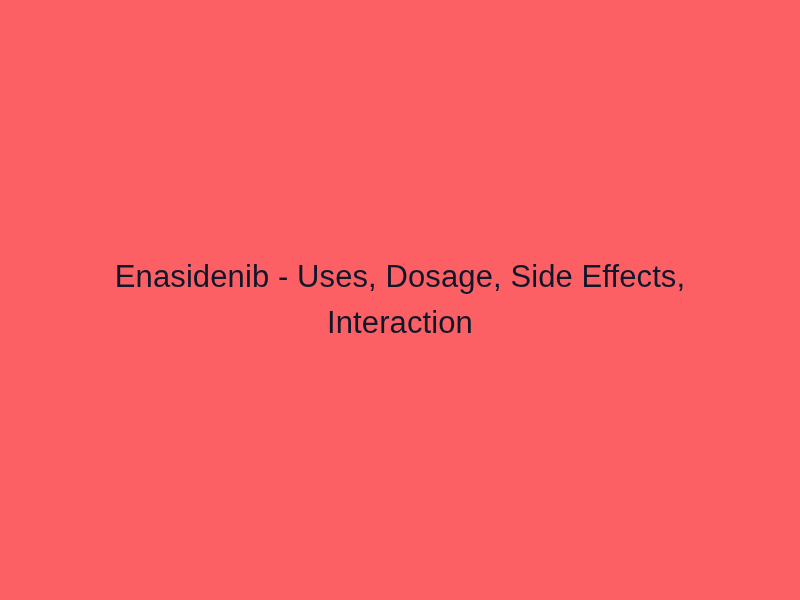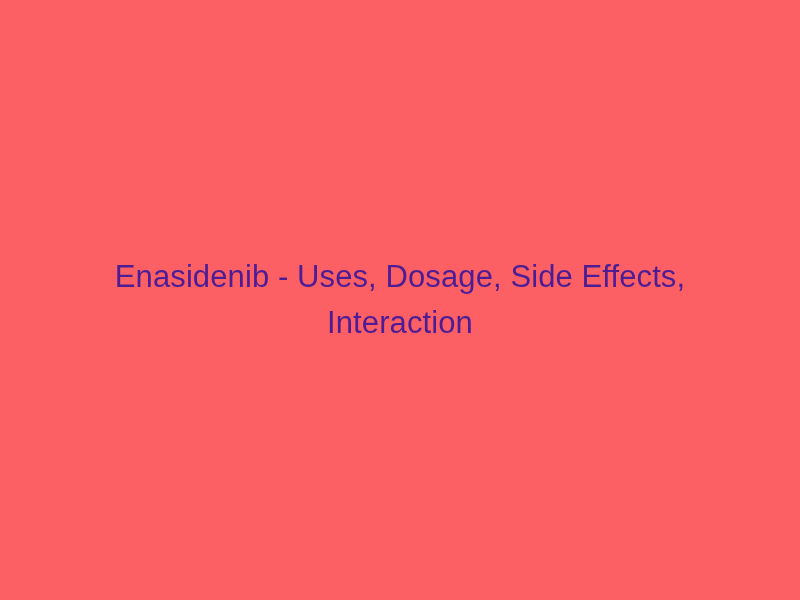--- a/index.html
+++ b/index.html
@@ -33,21 +33,21 @@
     text-align: center;
   }
 
   .card-title {
     margin: 0;
     font-family: "Liberation Sans", sans-serif;
     font-size: 31px;
     font-weight: 400;
     line-height: 46px;
     letter-spacing: 0.1px;
-    color: #4c1d95;
+    color: #0f172a;
     text-align: center;
     white-space: normal;
     word-wrap: break-word;
   }
 </style>
 </head>
 <body>
 
 <div class="title-card">
 

